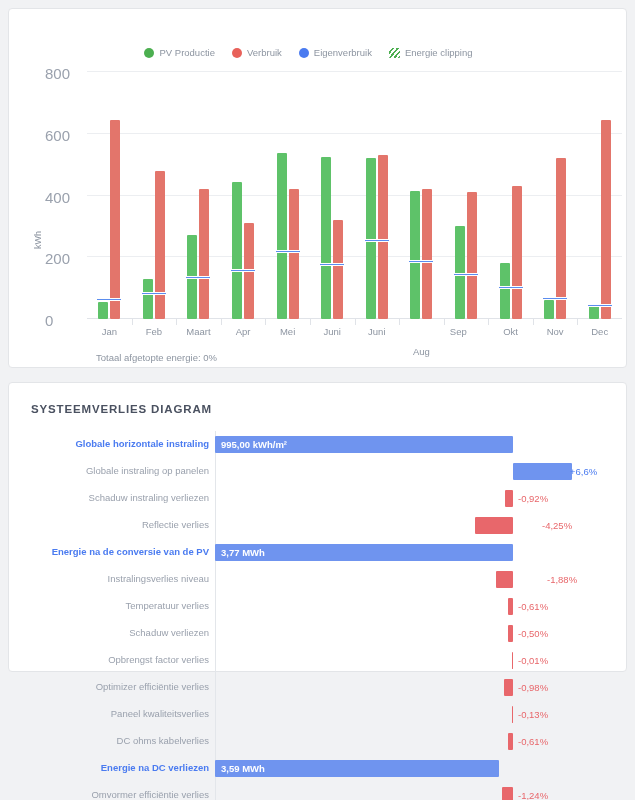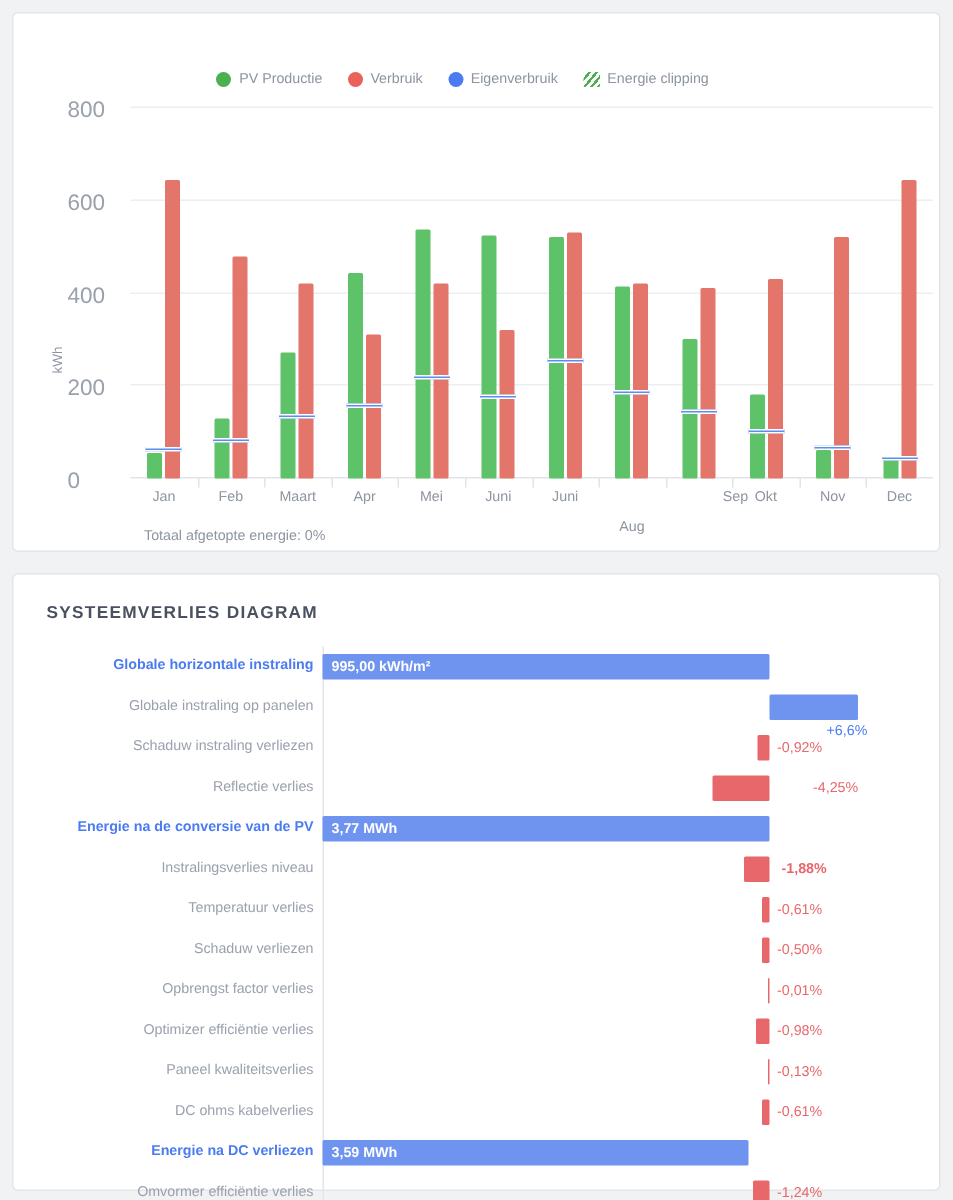--- a/index.html
+++ b/index.html
@@ -12,21 +12,21 @@
     -webkit-font-smoothing:antialiased;
   }
   .card {
     background:#ffffff;
     border:1px solid #e3e5e8;
     border-radius:4px;
     margin:8px 8px 0 8px;
     position:relative;
   }
   #card-energy { height:360px; }
-  #card-losses { height:412px; margin-top:14px; }
+  #card-losses { height:290px; margin-top:14px; }
 
   .card-title {
     position:absolute;
     left:22px; top:20px;
     font-size:11.5px;
     font-weight:bold;
     letter-spacing:0.85px;
     color:#4a5160;
   }
 
@@ -284,21 +284,21 @@
         <div class="month-label" style="left: 211.75px; width: 44.5833px;">Apr</div>
         <div class="tick-sep" style="left: 211.75px;"></div>
         <div class="month-label" style="left: 256.333px; width: 44.5833px;">Mei</div>
         <div class="tick-sep" style="left: 256.333px;"></div>
         <div class="month-label" style="left: 300.917px; width: 44.5833px;">Juni</div>
         <div class="tick-sep" style="left: 300.917px;"></div>
         <div class="month-label" style="left: 345.5px; width: 44.5833px;">Juni</div>
         <div class="tick-sep" style="left: 345.5px;"></div>
         <div class="month-label" style="left: 390.083px; width: 44.5833px; margin-top: 20px;">Aug</div>
         <div class="tick-sep" style="left: 390.083px;"></div>
-        <div class="month-label" style="left: 459px; width: 44.5833px;">Sep</div>
+        <div class="month-label" style="left: 427px; width: 44.5833px;">Sep</div>
         <div class="tick-sep" style="left: 434.667px;"></div>
         <div class="month-label" style="left: 479.25px; width: 44.5833px;">Okt</div>
         <div class="tick-sep" style="left: 479.25px;"></div>
         <div class="month-label" style="left: 523.833px; width: 44.5833px;">Nov</div>
         <div class="tick-sep" style="left: 523.833px;"></div>
         <div class="month-label" style="left: 568.417px; width: 44.5833px;">Dec</div>
         <div class="tick-sep" style="left: 568.417px;"></div>
       </div>
   </div>
 
@@ -311,21 +311,21 @@
       <div class="wf-row">
         <div class="wf-axis"></div>
         <div class="wf-label key">Globale horizontale instraling</div>
         <div class="wf-bar blue" style="left: 206px; width: 298px;"></div>
         <div class="wf-bar-value" style="left: 212px;">995,00 kWh/m²</div>
       </div>
       <div class="wf-row">
         <div class="wf-axis"></div>
         <div class="wf-label">Globale instraling op panelen</div>
         <div class="wf-bar blue" style="left: 504px; width: 59.4px;"></div>
-        <div class="wf-delta pos" style="left: 542px; margin-top: 16px;">+6,6%</div>
+        <div class="wf-delta pos" style="left: 561px;">+6,6%</div>
       </div>
       <div class="wf-row">
         <div class="wf-axis"></div>
         <div class="wf-label">Schaduw instraling verliezen</div>
         <div class="wf-bar red" style="left: 495.72px; width: 8.28px;"></div>
         <div class="wf-delta neg" style="left: 509px;">-0,92%</div>
       </div>
       <div class="wf-row">
         <div class="wf-axis"></div>
         <div class="wf-label">Reflectie verlies</div>
@@ -335,21 +335,21 @@
       <div class="wf-row">
         <div class="wf-axis"></div>
         <div class="wf-label key">Energie na de conversie van de PV</div>
         <div class="wf-bar blue" style="left: 206px; width: 298px;"></div>
         <div class="wf-bar-value" style="left: 212px;">3,77 MWh</div>
       </div>
       <div class="wf-row">
         <div class="wf-axis"></div>
         <div class="wf-label">Instralingsverlies niveau</div>
         <div class="wf-bar red" style="left: 487.08px; width: 16.92px;"></div>
-        <div class="wf-delta neg" style="left: 512px; font-weight: bold;">-1,88%</div>
+        <div class="wf-delta neg" style="left: 538px;">-1,88%</div>
       </div>
       <div class="wf-row">
         <div class="wf-axis"></div>
         <div class="wf-label">Temperatuur verlies</div>
         <div class="wf-bar red" style="left: 498.51px; width: 5.49px;"></div>
         <div class="wf-delta neg" style="left: 509px;">-0,61%</div>
       </div>
       <div class="wf-row">
         <div class="wf-axis"></div>
         <div class="wf-label">Schaduw verliezen</div>

